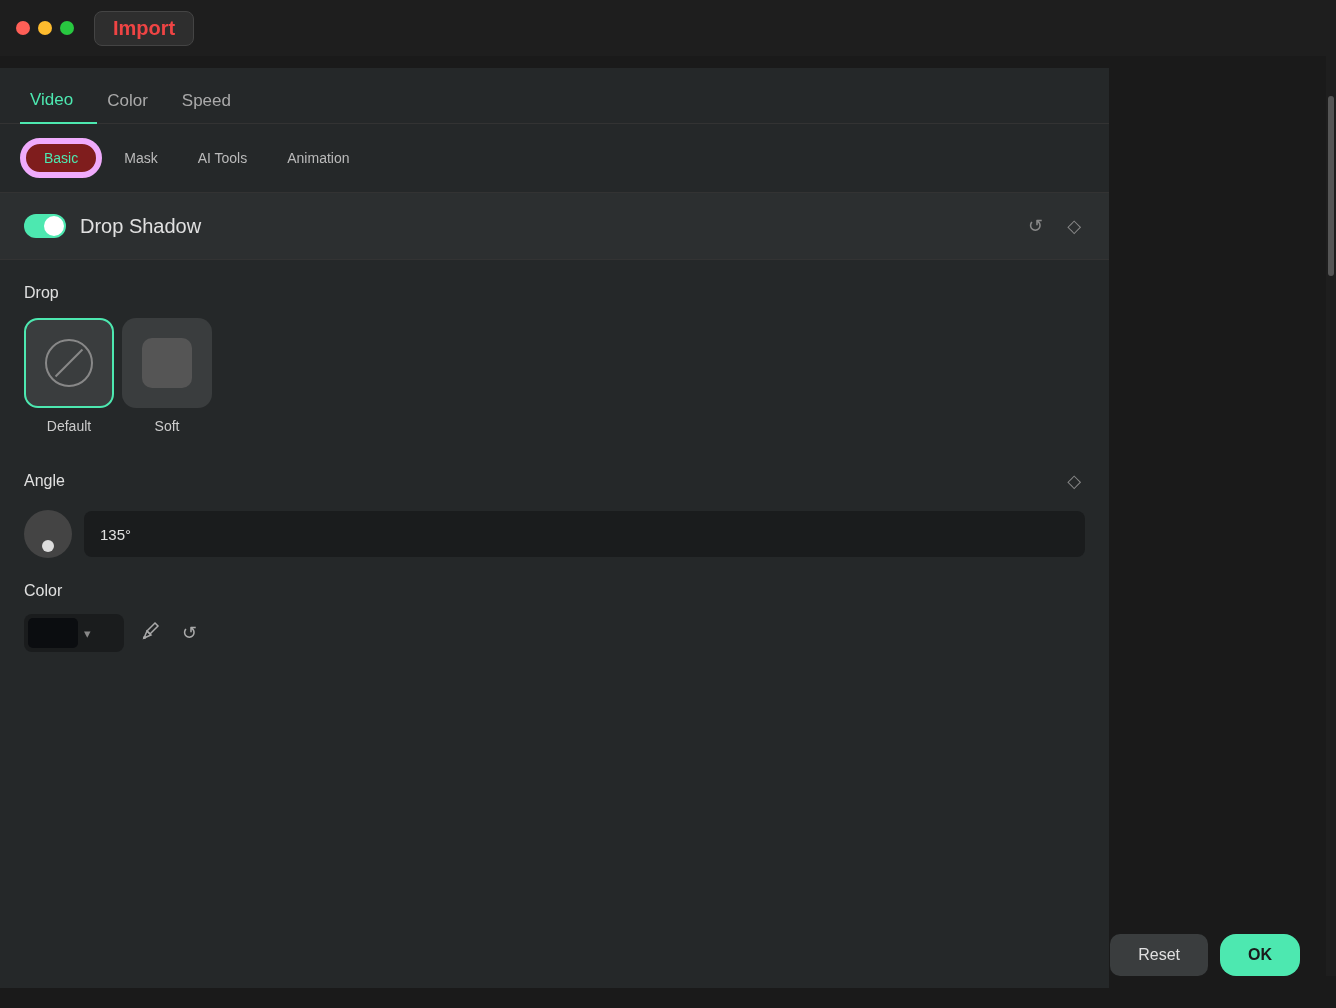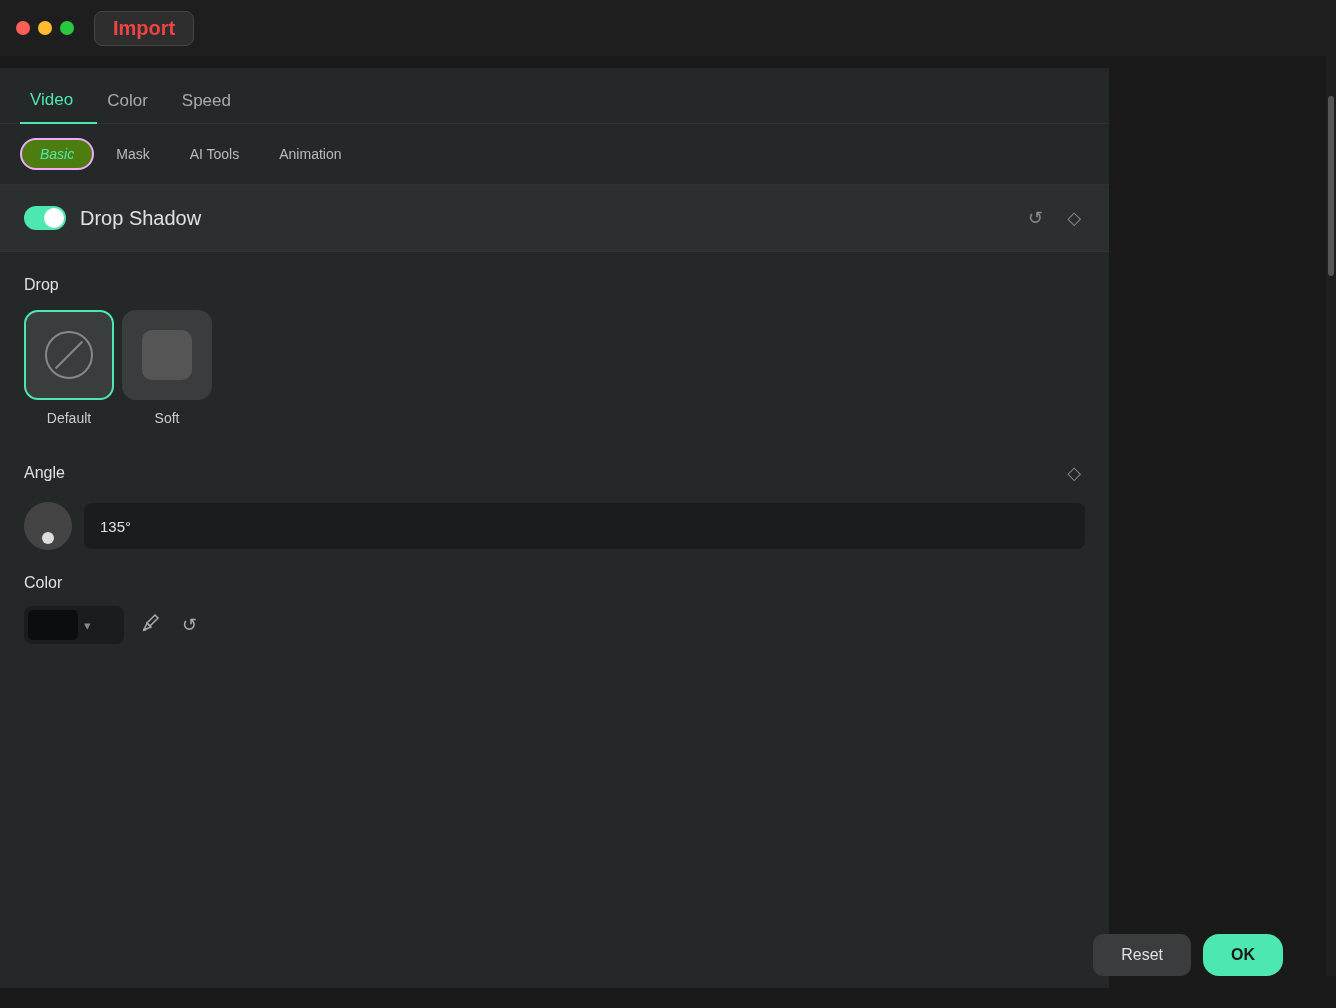--- a/index.html
+++ b/index.html
@@ -92,24 +92,23 @@
       padding: 6px 18px;
       font-size: 14px;
       color: #bbb;
       cursor: pointer;
       background: none;
       border: none;
       border-radius: 20px;
       font-family: inherit;
     }
     .sub-tab.active {
-      background: #4d7c0f;
+      background: #7f1d1d;
       color: #4de8b0;
-      border: 2px solid #f0abfc;
-      font-style: italic;
+      border: 6px solid #f0abfc;
     }
 
     
     .section-header {
       display: flex;
       align-items: center;
       gap: 14px;
       padding: 18px 24px;
       background: #2c2f30;
       border-bottom: 1px solid #333;
@@ -317,21 +316,21 @@
       color: #aaa;
       font-size: 18px;
       cursor: pointer;
       padding: 6px;
     }
 
     
     .bottom-bar {
       position: absolute;
       bottom: 32px;
-      right: 53px;
+      right: 36px;
       display: flex;
       gap: 12px;
       align-items: center;
     }
     .reset-btn {
       background: #3a3d3e;
       border: none;
       border-radius: 10px;
       color: #e0e0e0;
       font-size: 16px;

